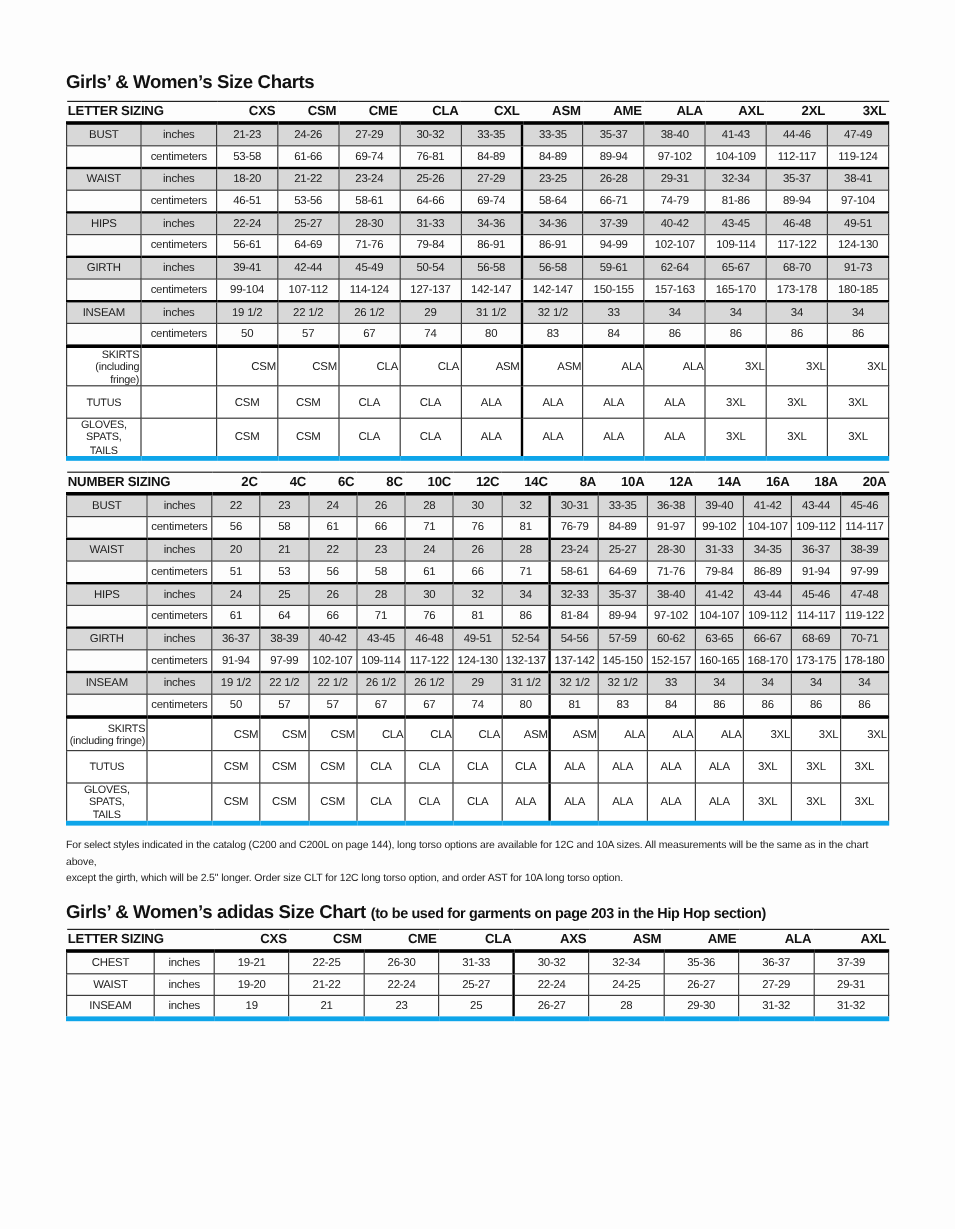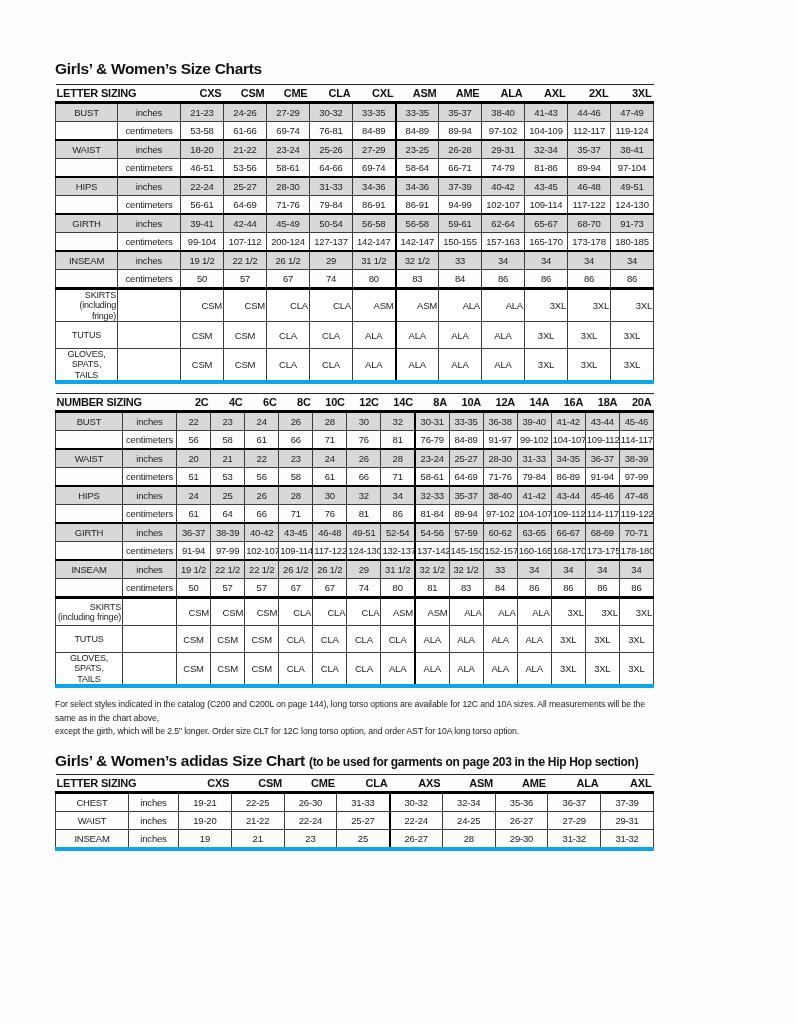--- a/index.html
+++ b/index.html
@@ -1,21 +1,21 @@
 <!DOCTYPE html>
 <html><head>
 <meta charset="utf-8">
 <style>
   html,body{margin:0;padding:0;}
   body{
     width:796px;height:1024px;background:#fdfdfd;
     font-family:"Liberation Sans","DejaVu Sans",sans-serif;
     color:#1a1a1a;position:relative;overflow:hidden;
   }
-  .content{position:absolute;left:55px;top:60px;width:599px;}
+  .content{position:absolute;left:55px;top:60px;width:686px;}
   .title{font-size:15.5px;font-weight:bold;letter-spacing:-0.3px;margin:0 0 6px 0;color:#111;}
   .title .title-note{font-size:12px;font-weight:bold;}
   table.sc{border-collapse:collapse;width:100%;table-layout:fixed;margin:0;}
   table.sc th{
     font-size:11px;font-weight:bold;text-align:right;height:16px;
     border-top:1px solid #222;border-bottom:3px solid #000;padding:0 2px;
     letter-spacing:-0.2px;color:#111;
   }
   table.sc th.hl{text-align:left;padding-left:1px;font-size:11px;}
   table.sc td{
@@ -182,21 +182,21 @@
             <td>62-64</td>
             <td>65-67</td>
             <td>68-70</td>
             <td>91-73</td>
           </tr>
           <tr>
             <td class="lab"></td>
             <td class="unit">centimeters</td>
             <td>99-104</td>
             <td>107-112</td>
-            <td>200-124</td>
+            <td>114-124</td>
             <td>127-137</td>
             <td>142-147</td>
             <td class="div-l">142-147</td>
             <td>150-155</td>
             <td>157-163</td>
             <td>165-170</td>
             <td>173-178</td>
             <td>180-185</td>
           </tr>
           <tr class="grp shade">

